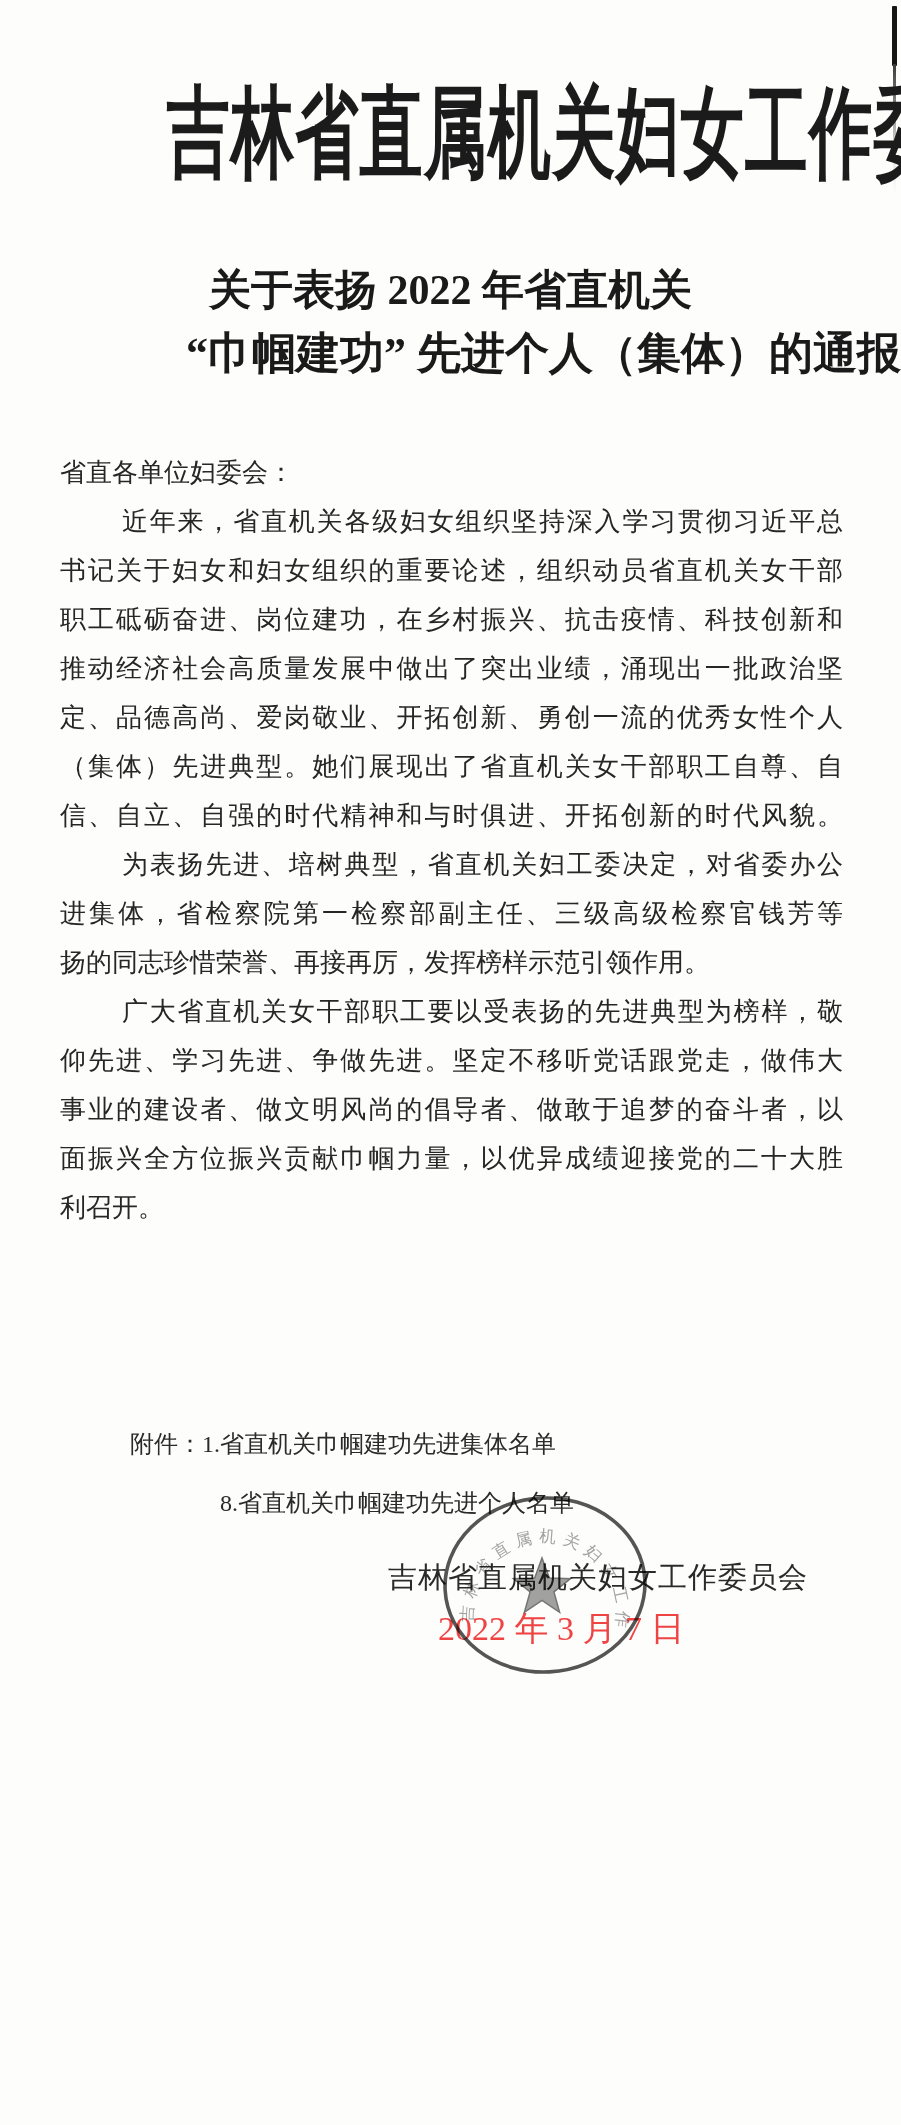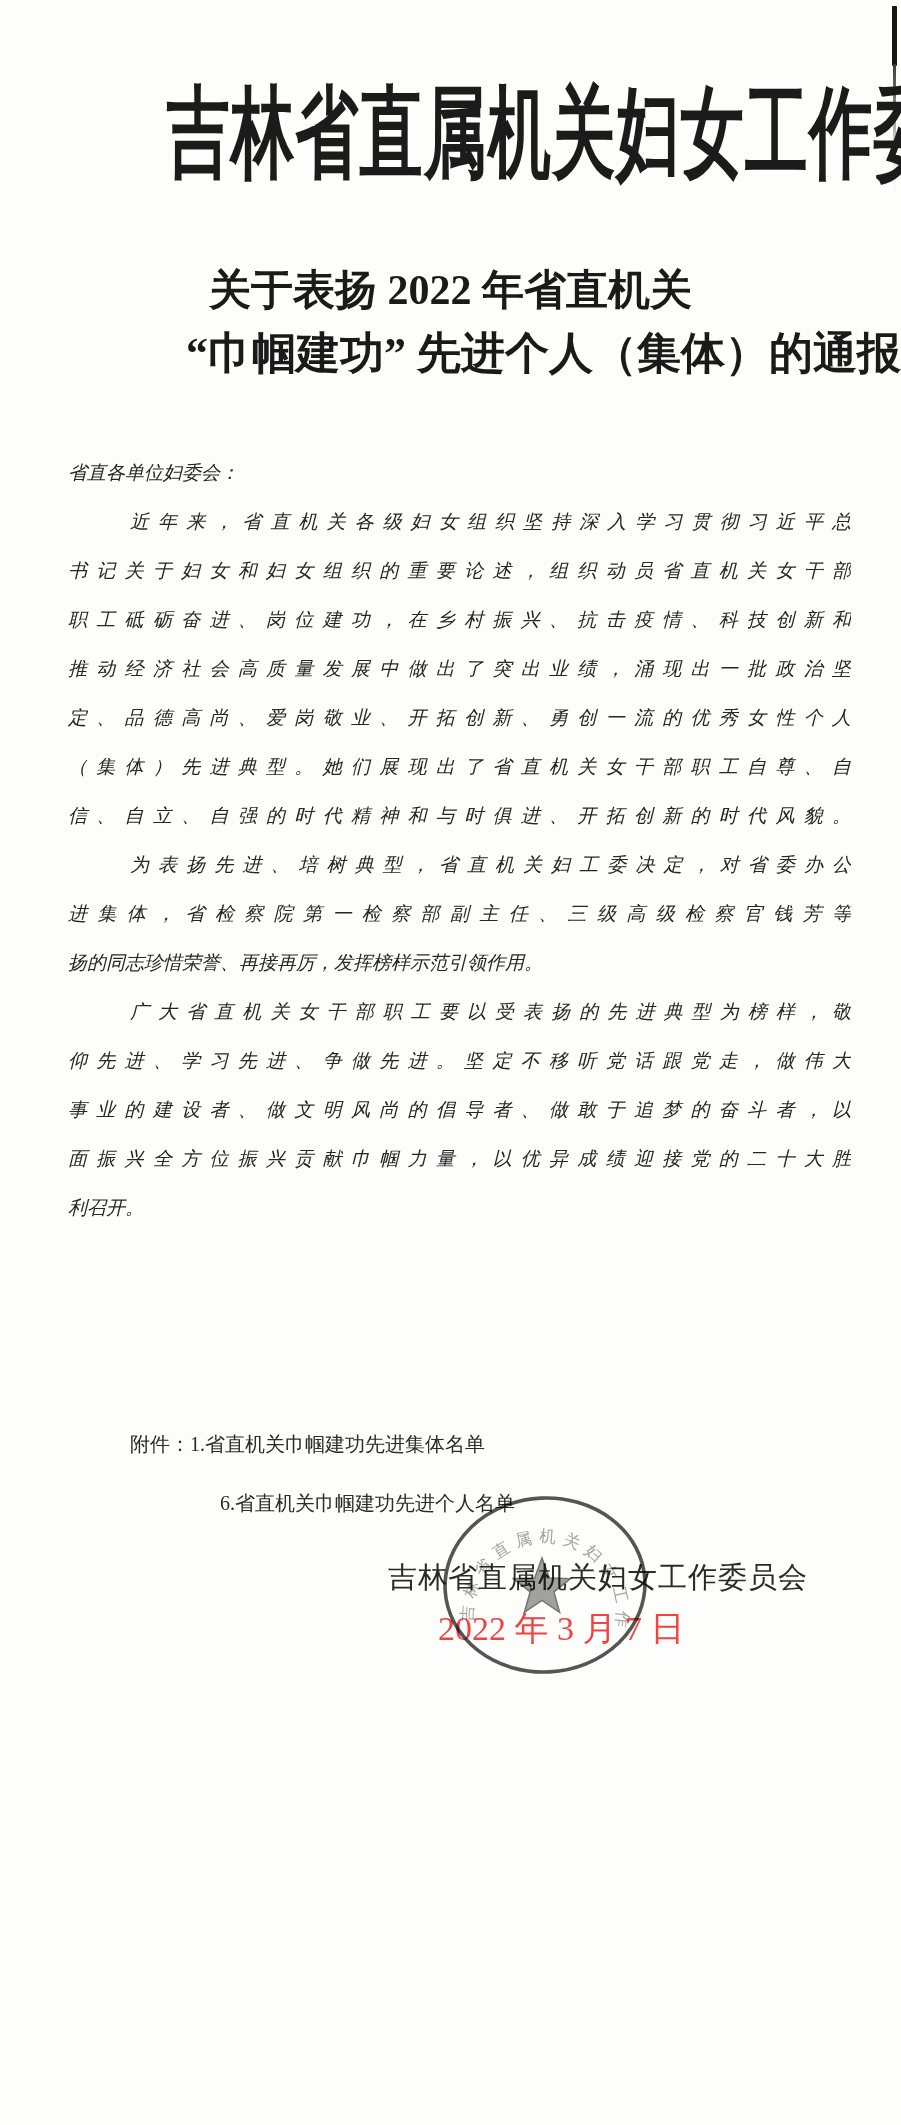--- a/index.html
+++ b/index.html
@@ -30,38 +30,38 @@
     transform:scaleX(0.63);transform-origin:50% 50%;
     letter-spacing:2px;
   }
   
   .doc-title{position:absolute;left:0;width:100%;text-align:center;
     font-weight:bold;color:#1a1a1a;white-space:nowrap;}
   .doc-title.l1{top:262px;font-size:42px;}
   .doc-title.l2{top:324px;font-size:44px;text-align:right;}
   
   .body-block{
-    position:absolute;top:448px;left:68px;width:783px;
-    font-size:19px;color:#262626;font-style:italic;
+    position:absolute;top:448px;left:60px;width:783px;
+    font-size:26px;color:#262626;
   }
   .bline{
     height:49px;line-height:49px;
     white-space:nowrap;
   }
   .bline.fill{
     white-space:normal;
     text-align:justify;text-align-last:justify;
     overflow:hidden;
   }
   .bline.indent{text-indent:62px;}
   .salutation{height:49px;line-height:49px;}
   
   .attachments{
     position:absolute;top:1415px;left:130px;
-    font-size:20px;color:#2a2a2a;font-family:Liberation Serif, serif;
+    font-size:24px;color:#2a2a2a;font-family:Liberation Serif, serif;
   }
   .attach-row{height:59px;line-height:59px;white-space:nowrap;}
   .attach-row.second{padding-left:90px;}
   
   .signature{
     position:absolute;top:1558px;left:388px;
     font-size:29px;color:#2a2a2a;white-space:nowrap;letter-spacing:1px;
   }
   .docdate{
     position:absolute;top:1606px;left:438px;
@@ -112,21 +112,21 @@
       <div class="bline fill indent">广大省直机关女干部职工要以受表扬的先进典型为榜样，敬</div>
       <div class="bline fill">仰先进、学习先进、争做先进。坚定不移听党话跟党走，做伟大</div>
       <div class="bline fill">事业的建设者、做文明风尚的倡导者、做敢于追梦的奋斗者，以</div>
       <div class="bline fill">面振兴全方位振兴贡献巾帼力量，以优异成绩迎接党的二十大胜</div>
       <div class="bline">利召开。</div>
     </div>
   </div>
 
   <div class="attachments">
     <div class="attach-row"><span>附件：</span><span>1.省直机关巾帼建功先进集体名单</span></div>
-    <div class="attach-row second"><span>6.省直机关巾帼建功先进个人名单</span></div>
+    <div class="attach-row second"><span>8.省直机关巾帼建功先进个人名单</span></div>
   </div>
 
   <div class="signature">吉林省直属机关妇女工作委员会</div>
   <div class="docdate">2022 年 3 月 7 日</div>
 
   <svg class="seal" viewBox="0 0 210 182">
     <defs>
       <path id="sealArc" d="M 34 132 A 72 72 0 1 1 176 132" fill="none"></path>
     </defs>
     <ellipse cx="105" cy="91" rx="100" ry="87" fill="none" stroke="#2e2e2e" stroke-width="3.6" transform="rotate(-3 105 91)" opacity="0.88"></ellipse>

